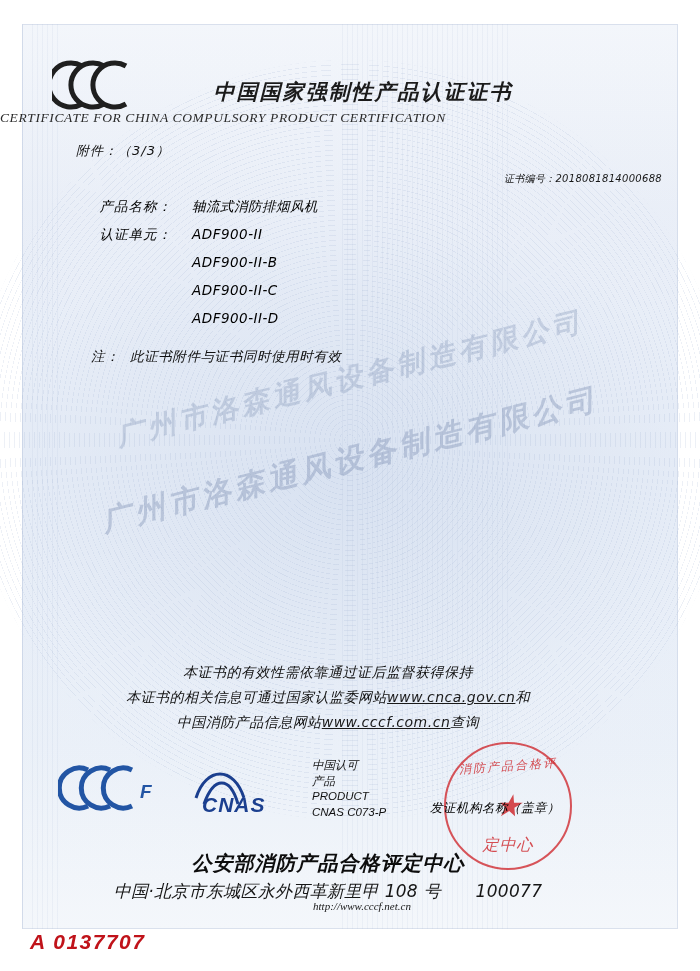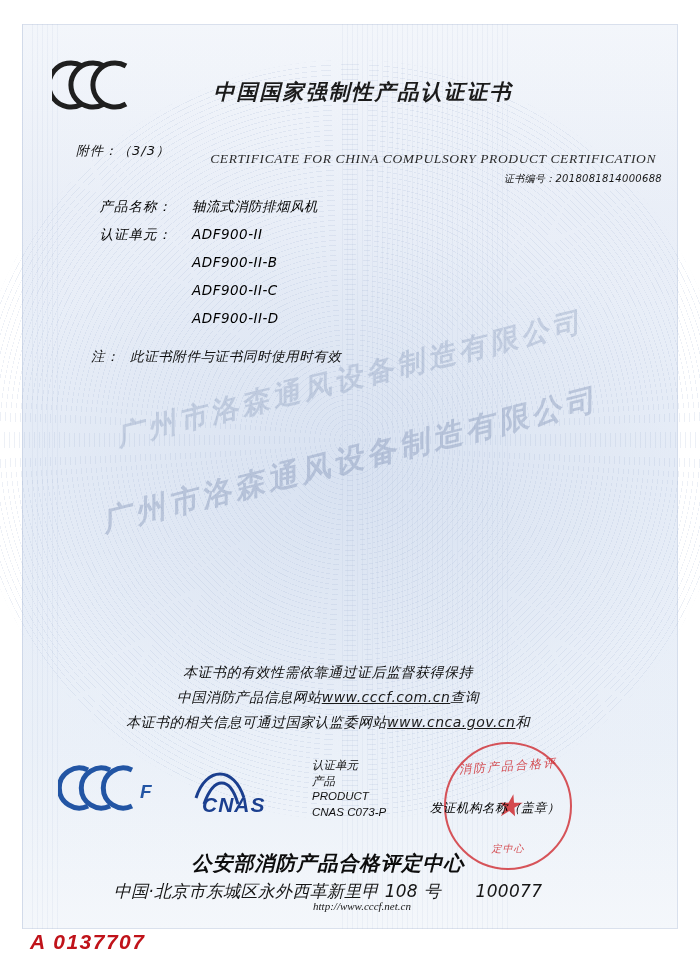--- a/index.html
+++ b/index.html
@@ -82,28 +82,26 @@
     letter-spacing: 2px;
     color: #1b1b1b;
     padding-left: 70px;
     box-sizing: border-box;
   }
   .title-en {
     position: absolute;
     left: 0;
     top: 110px;
     width: 656px;
-    text-align: right;
+    text-align: left;
     font-family: "Liberation Serif", serif;
     font-size: 13.5px;
     letter-spacing: 0.6px;
     color: #2a2a2a;
-    padding-left: 70px;
     box-sizing: border-box;
-    margin-top: 41px;
   }
 
   .attach-label {
     position: absolute;
     left: 76px;
     top: 142px;
     font-family: "DejaVu Sans", sans-serif;
     font-size: 13px;
     color: #111;
     letter-spacing: 1px;
@@ -261,21 +259,21 @@
     font-size: 12px;
     color: rgba(205,30,35,0.78);
     letter-spacing: 2px;
     transform: rotate(-4deg);
   }
   .seal .arc-bottom {
     position: absolute;
     left: 0; bottom: 14px; width: 100%;
     text-align: center;
     font-family: "DejaVu Sans", sans-serif;
-    font-size: 10px;
+    font-size: 16px;
     color: rgba(205,30,35,0.78);
     letter-spacing: 1px;
   }
   .issuer-line {
     position: absolute;
     left: 430px;
     top: 800px;
     width: 200px;
     font-family: "DejaVu Sans", sans-serif;
     font-size: 12.5px;
@@ -379,24 +377,24 @@
         <span class="note-text">此证书附件与证书同时使用时有效</span>
       </div>
     </div>
 
     <div class="watermark wm2">广州市洛森通风设备制造有限公司</div>
     <div class="watermark">广州市洛森通风设备制造有限公司</div>
 
     <div class="validity">
       <div>本证书的有效性需依靠通过证后监督获得保持</div>
       <div>
+        <span>本证书的相关信息可通过国家认监委网站</span><span class="link">www.cnca.gov.cn</span><span>和</span>
+      </div>
+      <div>
         <span>中国消防产品信息网站</span><span class="link">www.cccf.com.cn</span><span>查询</span>
-      </div>
-      <div>
-        <span>本证书的相关信息可通过国家认监委网站</span><span class="link">www.cnca.gov.cn</span><span>和</span>
       </div>
     </div>
 
     <div class="ccc-f">
       <svg width="104" height="60" viewBox="0 0 104 60">
         <g fill="none" stroke="#2255a4" stroke-width="5">
           <path d="M30 12 A20 20 0 1 0 30 48"></path>
           <path d="M52 12 A20 20 0 1 0 52 48"></path>
           <path d="M74 12 A20 20 0 1 0 74 48"></path>
         </g>
@@ -408,21 +406,21 @@
       <svg width="125" height="56" viewBox="0 0 125 56">
         <g fill="none" stroke="#1b3f8f" stroke-width="3">
           <path d="M6 38 C 16 6, 44 6, 54 38"></path>
           <path d="M14 44 C 24 16, 40 16, 48 44"></path>
         </g>
         <text x="12" y="52" font-family="Liberation Sans, sans-serif" font-size="21" font-weight="bold" fill="#1b3f8f" letter-spacing="1">CNAS</text>
       </svg>
     </div>
 
     <div class="cnas-text">
-      <div>认证单元</div>
+      <div>中国认可</div>
       <div>产品</div>
       <div class="en">PRODUCT</div>
       <div class="en">CNAS C073-P</div>
     </div>
 
     <div class="seal">
       <div class="ring"></div>
       <div class="arc-top">消防产品合格评</div>
       <div class="star">★</div>
       <div class="arc-bottom">定中心</div>

